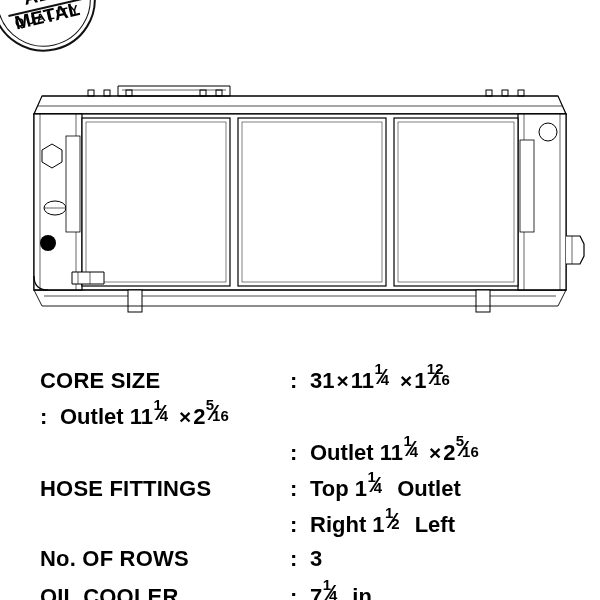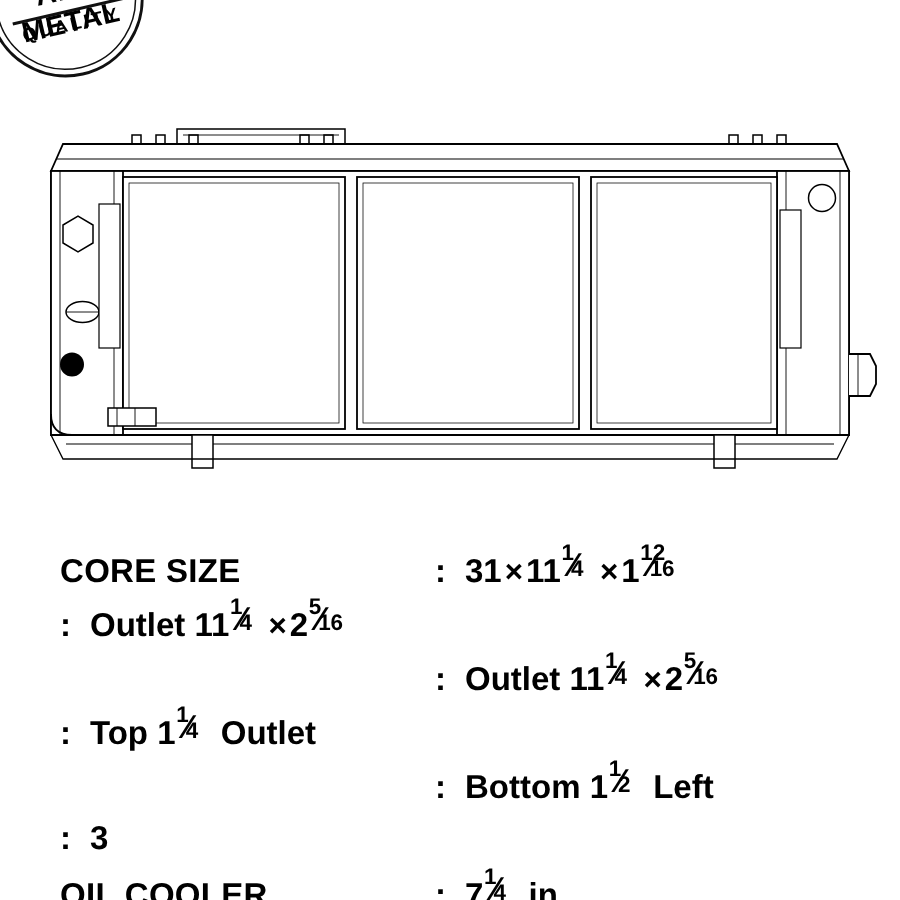--- a/index.html
+++ b/index.html
@@ -263,29 +263,31 @@
     <div class="spec-row">
       <div class="spec-colon">:</div>
       <div class="spec-value"><span>Outlet</span> <span>11<span class="frac"><span class="num">1</span><span class="slash">⁄</span><span class="den">4</span></span></span><span class="times">×</span><span>2<span class="frac"><span class="num">5</span><span class="slash">⁄</span><span class="den">16</span></span></span></div>
     </div>
     <div class="spec-row">
       <div class="spec-label"></div>
       <div class="spec-colon">:</div>
       <div class="spec-value"><span>Outlet</span> <span>11<span class="frac"><span class="num">1</span><span class="slash">⁄</span><span class="den">4</span></span></span><span class="times">×</span><span>2<span class="frac"><span class="num">5</span><span class="slash">⁄</span><span class="den">16</span></span></span></div>
     </div>
     <div class="spec-row">
+      <div class="spec-label">HOSE FITTINGS</div>
       <div class="spec-colon">:</div>
       <div class="spec-value"><span>Top</span> <span>1<span class="frac"><span class="num">1</span><span class="slash">⁄</span><span class="den">4</span></span></span> <span>Outlet</span></div>
     </div>
     <div class="spec-row">
       <div class="spec-label"></div>
       <div class="spec-colon">:</div>
-      <div class="spec-value"><span>Bottom</span> <span>1<span class="frac"><span class="num">1</span><span class="slash">⁄</span><span class="den">2</span></span></span> <span>Left</span></div>
-    </div>
-    <div class="spec-row">
+      <div class="spec-value"><span>Right</span> <span>1<span class="frac"><span class="num">1</span><span class="slash">⁄</span><span class="den">2</span></span></span> <span>Left</span></div>
+    </div>
+    <div class="spec-row">
+      <div class="spec-label">No. OF ROWS</div>
       <div class="spec-colon">:</div>
       <div class="spec-value"><span>3</span></div>
     </div>
     <div class="spec-row">
       <div class="spec-label">OIL COOLER</div>
       <div class="spec-colon">:</div>
       <div class="spec-value"><span>7<span class="frac"><span class="num">1</span><span class="slash">⁄</span><span class="den">4</span></span></span> <span>in.</span></div>
     </div>
   </div>
 

